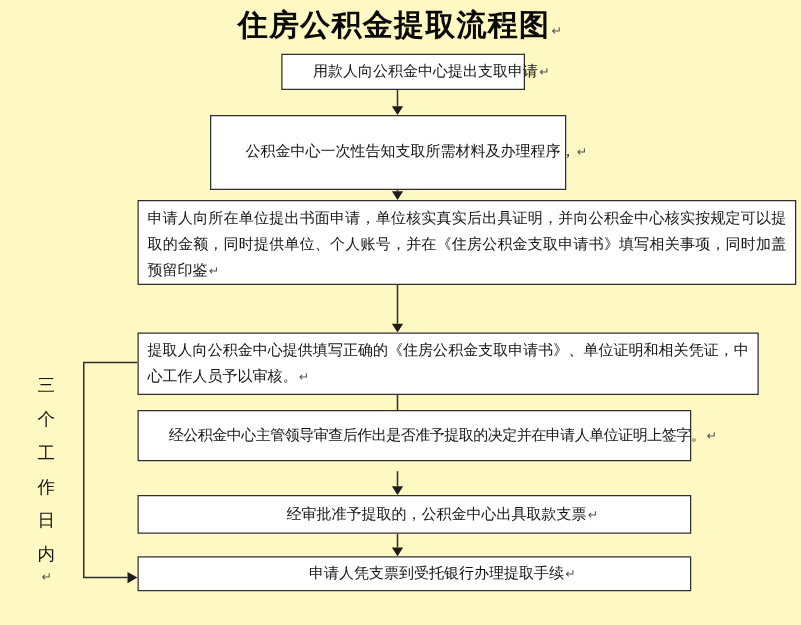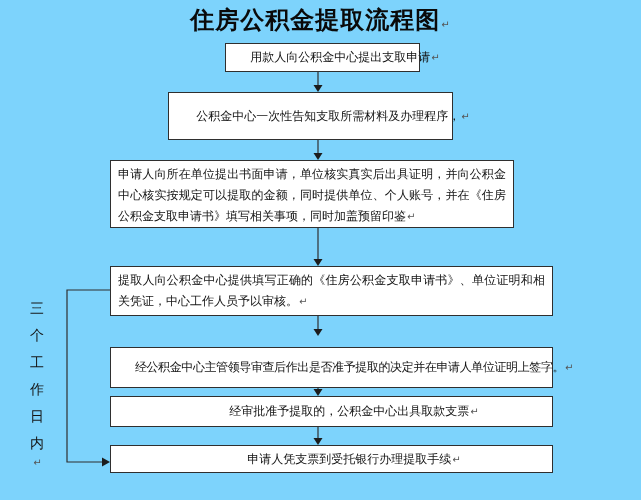--- a/index.html
+++ b/index.html
@@ -1,19 +1,19 @@
 <!DOCTYPE html>
 <html><head>
 <meta charset="utf-8">
 <style>
   html, body { margin: 0; padding: 0; background: #ffffff; }
   .canvas {
     position: relative;
     width: 641px; height: 500px;
-    background: #7dd3fc;
+    background: #fef9c3;
     font-family: "Liberation Sans", "DejaVu Sans", sans-serif;
     color: #111111;
     overflow: hidden;
   }
   .connectors {
     position: absolute; left: 0; top: 0;
     width: 641px; height: 500px;
     pointer-events: none;
   }
   .title {
@@ -39,24 +39,24 @@
     display: flex; flex-direction: column;
     justify-content: center; align-items: center;
     text-align: center;
     white-space: nowrap;
   }
   .box.para {
     text-align: justify;
     padding: 3px 7px;
   }
   .b1 { left: 225px; top: 43px;  width: 195px; height: 29px; }
-  .b2 { left: 168px; top: 92px;  width: 285px; height: 48px; }
-  .b3 { left: 110px; top: 160px; width: 404px; height: 68px; }
-  .b4 { left: 110px; top: 266px; width: 443px; height: 50px; }
-  .b5 { left: 110px; top: 347px; width: 443px; height: 41px; letter-spacing: -0.4px; }
+  .b2 { left: 168px; top: 92px;  width: 285px; height: 60px; }
+  .b3 { left: 110px; top: 160px; width: 527px; height: 68px; }
+  .b4 { left: 110px; top: 266px; width: 497px; height: 50px; }
+  .b5 { left: 110px; top: 328px; width: 443px; height: 41px; letter-spacing: -0.4px; }
   .b6 { left: 110px; top: 396px; width: 443px; height: 31px; }
   .b7 { left: 110px; top: 445px; width: 443px; height: 28px; }
   .pmark {
     color: #555555;
     font-size: 10px;
     margin-left: 1px;
   }
   .side-label {
     position: absolute; left: 27px; top: 295px; width: 20px;
     display: flex; flex-direction: column; align-items: center;

